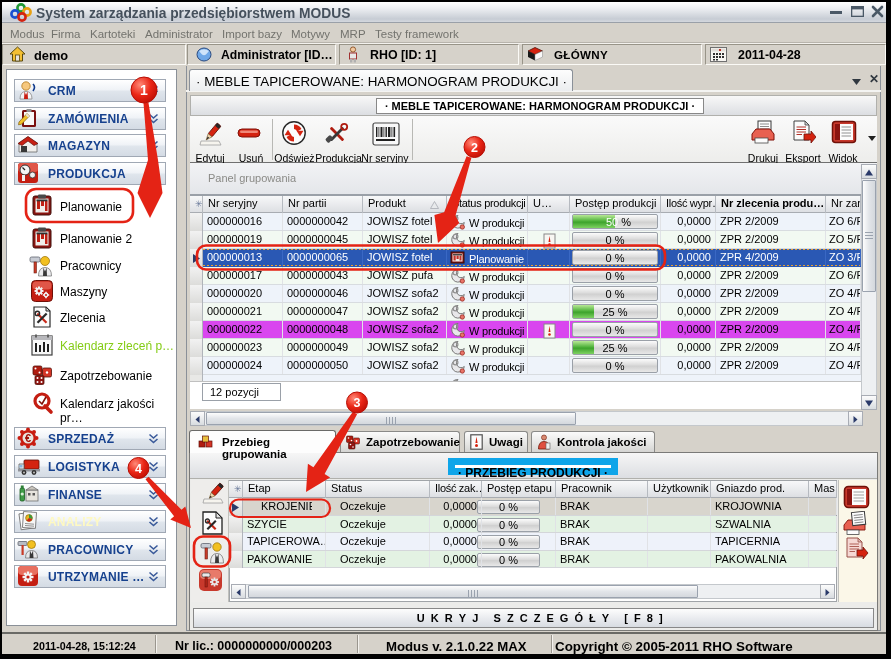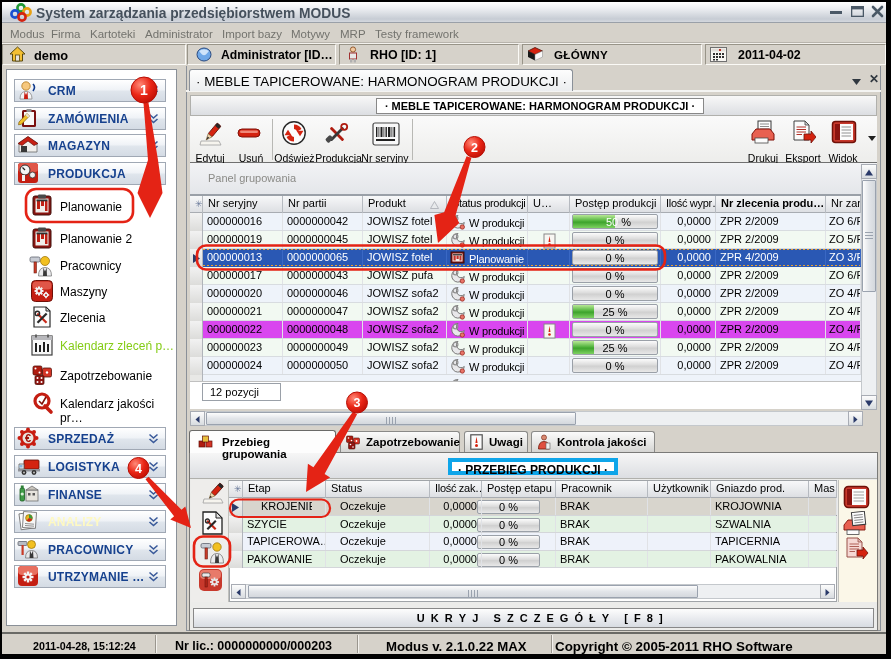--- a/index.html
+++ b/index.html
@@ -79,21 +79,21 @@
       <rect x="12" y="6" width="2" height="2"></rect>
       <rect x="3" y="9" width="2" height="2"></rect>
       <rect x="6" y="9" width="2" height="2"></rect>
       <rect x="9" y="9" width="2" height="2"></rect>
       <rect x="12" y="9" width="2" height="2"></rect>
       <rect x="3" y="12" width="2" height="1.5"></rect>
       <rect x="6" y="12" width="2" height="1.5"></rect>
     </g>
 <rect x="9" y="2" width="2" height="2" fill="#c03028"></rect>
   </svg>
-<div style="position:absolute;left:738px;top:48px;width:120px;height:14px;font-size:12.4px;font-weight:bold;color:#000;">2011-04-02</div>
+<div style="position:absolute;left:738px;top:48px;width:120px;height:14px;font-size:12.4px;font-weight:bold;color:#000;">2011-04-28</div>
 <div style="position:absolute;left:6px;top:69px;width:171px;height:557px;background:#fff;border:1px solid #8a9098;"></div>
 <div style="position:absolute;left:14px;top:79px;width:152px;height:23px;background:linear-gradient(#ffffff,#f0f3f7 45%,#dfe5ec 55%,#d4dbe4);border:1px solid #a0a8b4;"></div>
 <svg style="position:absolute;left:17px;top:80px" width="22" height="20" viewBox="0 0 22 20">
     <circle cx="9" cy="6" r="4.2" fill="#f6c87e" stroke="#b07820" stroke-width="0.8"></circle>
     <path d="M3,19 Q3,11.5 9,11.5 Q15,11.5 15,19 Z" fill="#f4f4f6" stroke="#888" stroke-width="0.8"></path>
     <path d="M7.5,11.5 L9,15 L10.5,11.5 L11,19 L7,19 Z" fill="#c81c10"></path>
     <path d="M16,4 Q19,7 16,11" fill="none" stroke="#103a8c" stroke-width="1.6"></path>
   </svg>
 <div style="position:absolute;left:48px;top:84px;width:110px;height:14px;font-size:12px;font-weight:bold;color:#16418e;letter-spacing:0.2px;">CRM</div>
 <svg style="position:absolute;left:148px;top:85px;" width="11" height="11" viewBox="0 0 11 11">
@@ -833,21 +833,21 @@
 <div style="position:absolute;left:489px;top:436px;width:40px;height:13px;font-size:11.5px;font-weight:bold;color:#000;z-index:5;">Uwagi</div>
 <div style="position:absolute;left:531px;top:431px;width:124px;height:22px;background:linear-gradient(#fbfbfb,#e4e4e2 60%,#d2d2d0);border:1px solid #8a8a88;border-bottom:none;border-radius:3px 3px 0 0;"></div>
 <svg style="position:absolute;left:536px;top:434px;z-index:5;" width="16" height="16" viewBox="0 0 16 16">
     <circle cx="8" cy="3.5" r="2.5" fill="#d88870" stroke="#803020" stroke-width="0.7"></circle>
     <path d="M2.5,15 Q2.5,7.5 8,7.5 Q13.5,7.5 13.5,15 Z" fill="#e05040" stroke="#701808" stroke-width="0.8"></path>
     <rect x="10" y="9" width="4" height="6" fill="#f0f0f0" stroke="#606060" stroke-width="0.6"></rect>
   </svg>
 <div style="position:absolute;left:557px;top:436px;width:95px;height:13px;font-size:11.5px;font-weight:bold;color:#000;z-index:5;">Kontrola jakości</div>
 <div style="position:absolute;left:189px;top:452px;width:689px;height:179px;background:#ececea;border:1px solid #7a7a78;"></div>
 <div style="position:absolute;left:190px;top:453px;width:687px;height:26px;background:linear-gradient(#f6f6f6,#dcdee2);border-bottom:1px solid #b0b0ac;"></div>
-<div style="position:absolute;left:448px;top:458px;width:170px;height:17px;background:#fff;border:4px solid #0ea5e9;text-align:center;font-size:12px;font-weight:bold;color:#000;padding-top:1px;white-space:nowrap;">· PRZEBIEG PRODUKCJI ·</div>
+<div style="position:absolute;left:448px;top:458px;width:170px;height:17px;background:#fff;border:7px solid #0ea5e9;text-align:center;font-size:12px;font-weight:bold;color:#000;padding-top:1px;white-space:nowrap;">· PRZEBIEG PRODUKCJI ·</div>
 <div style="position:absolute;left:191px;top:480px;width:38px;height:122px;background:#eeedeb;border-right:1px solid #c0c0bc;"></div>
 <svg style="position:absolute;left:202px;top:482px" width="26" height="23" viewBox="0 0 26 23">
     <path d="M2,17 L19,17 L21,21 L1,21 Z" fill="#f6f4ee" stroke="#a0a0a0" stroke-width="0.8"></path>
     <g transform="rotate(42 13 10)">
       <rect x="10.5" y="0" width="5" height="13" rx="1" fill="#d42310" stroke="#601008" stroke-width="0.8"></rect>
       <rect x="10.5" y="0" width="5" height="3.2" rx="1" fill="#282828"></rect>
       <polygon points="10.5,13 15.5,13 13,18.5" fill="#f0d8b0" stroke="#806030" stroke-width="0.6"></polygon>
       <polygon points="12,15.8 14,15.8 13,18.5" fill="#282828"></polygon>
     </g>
   </svg>

